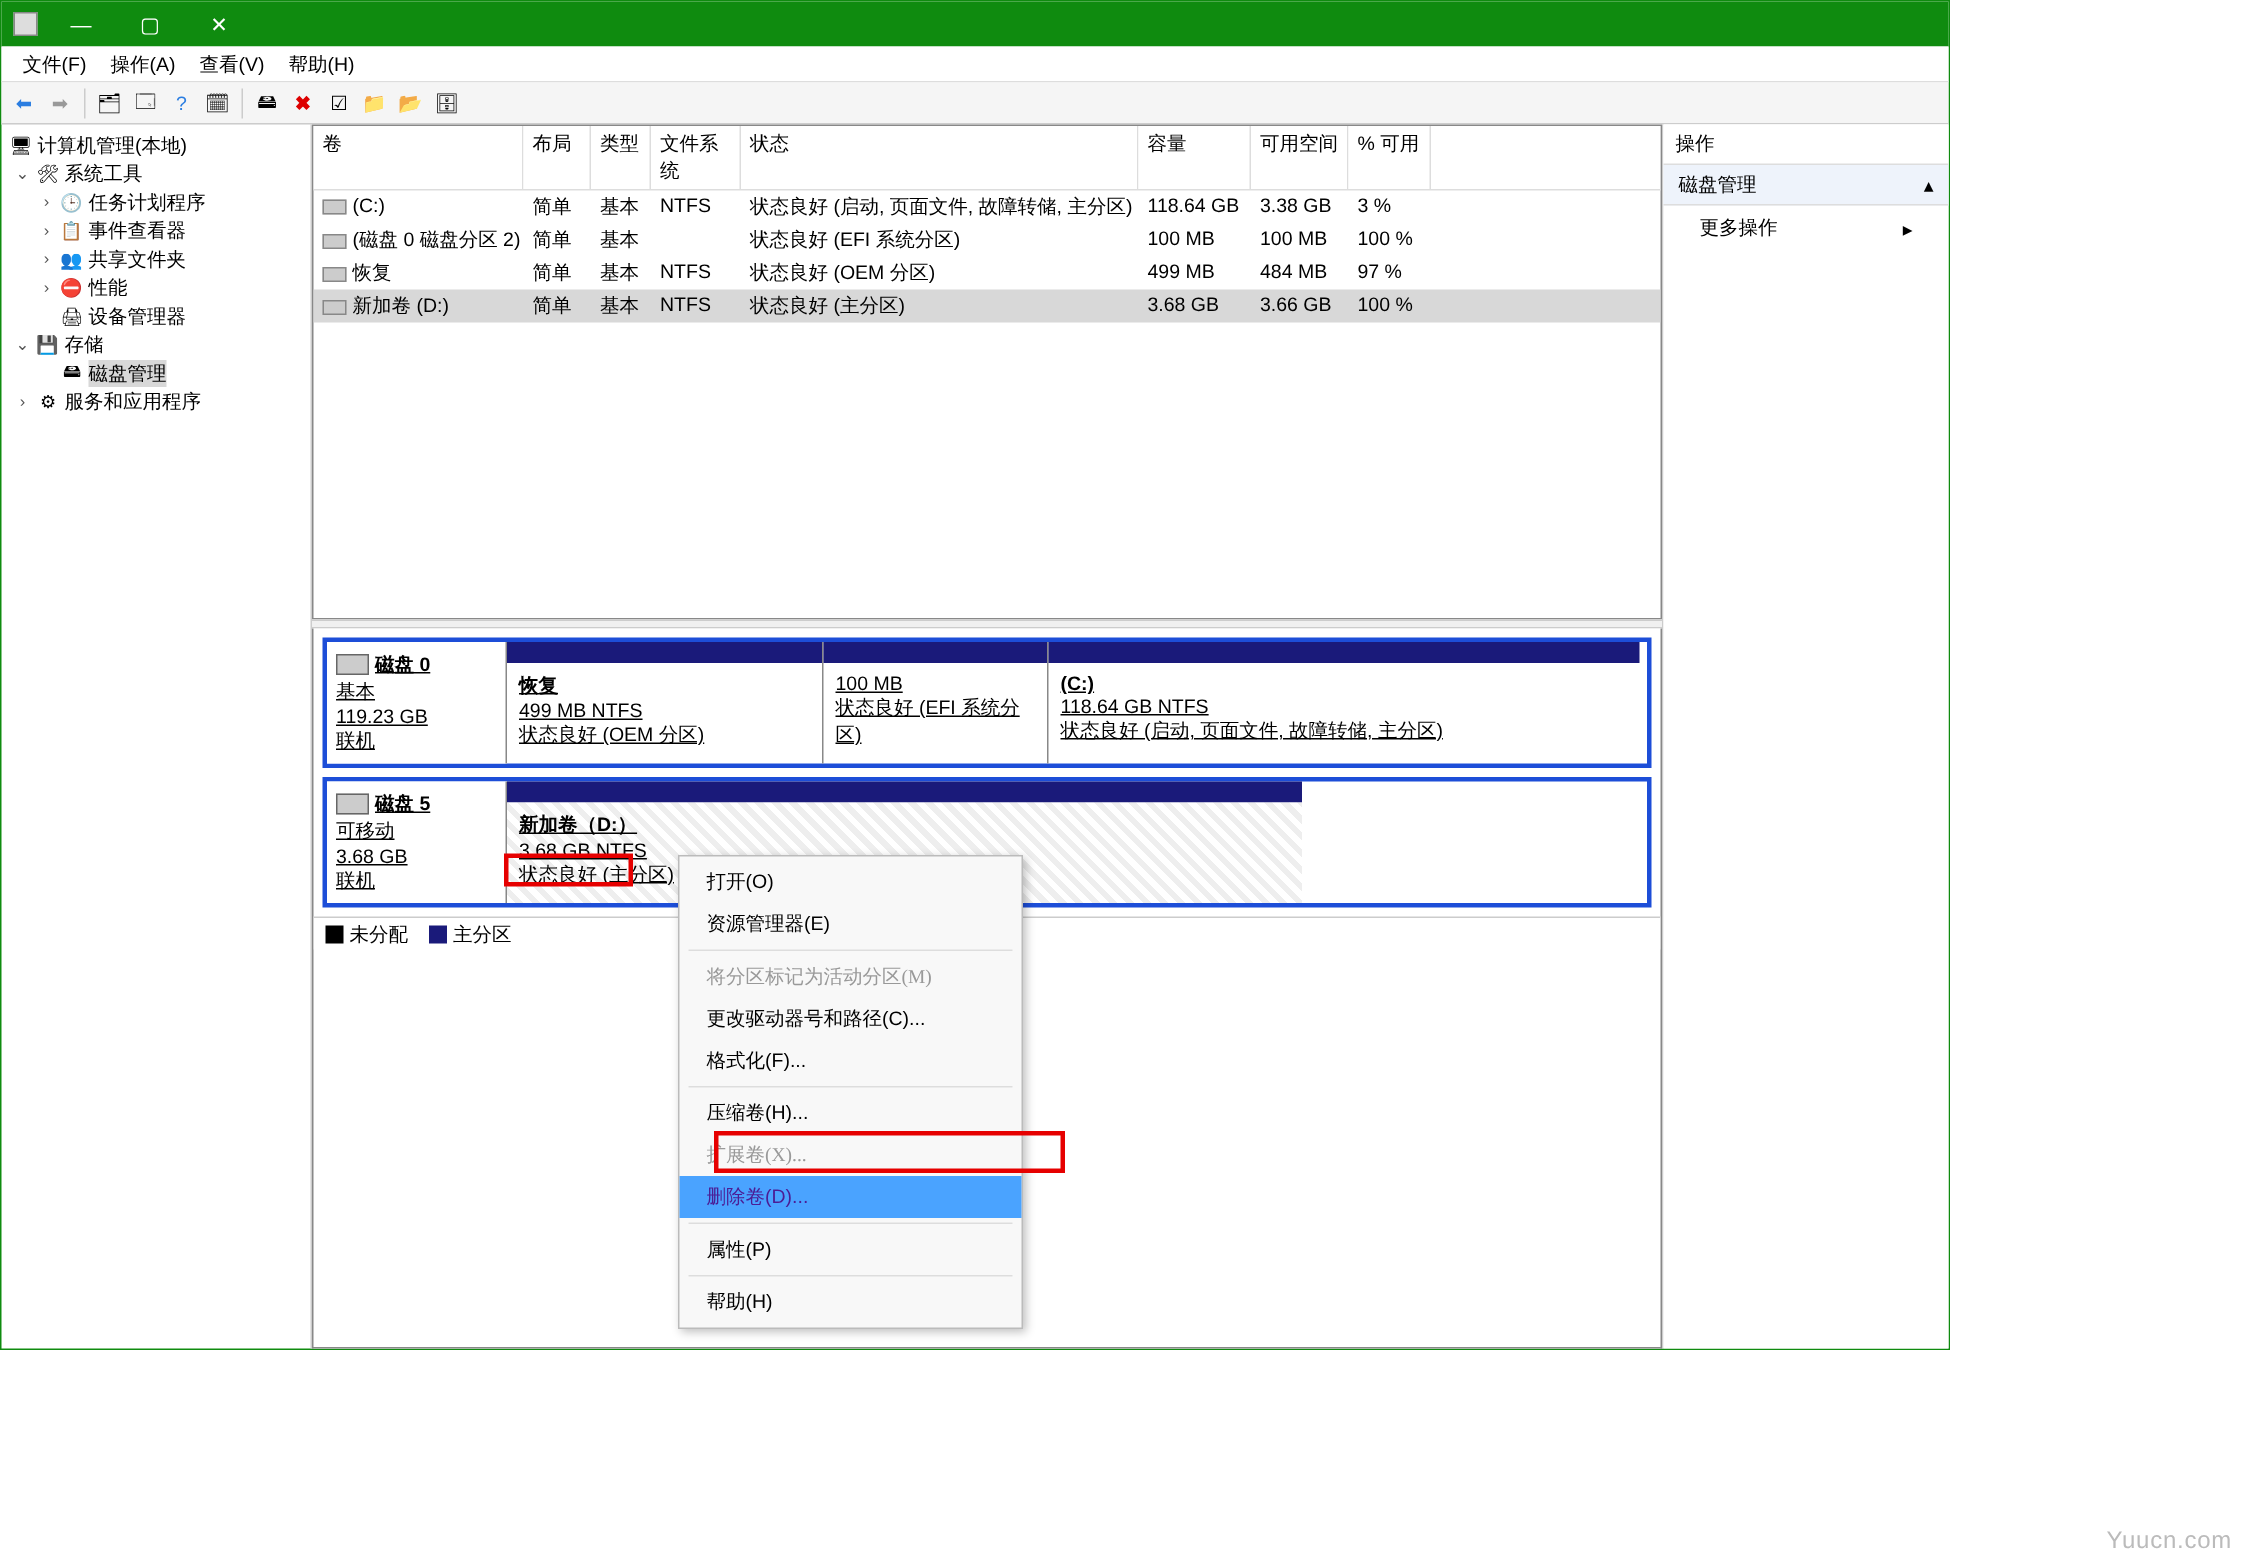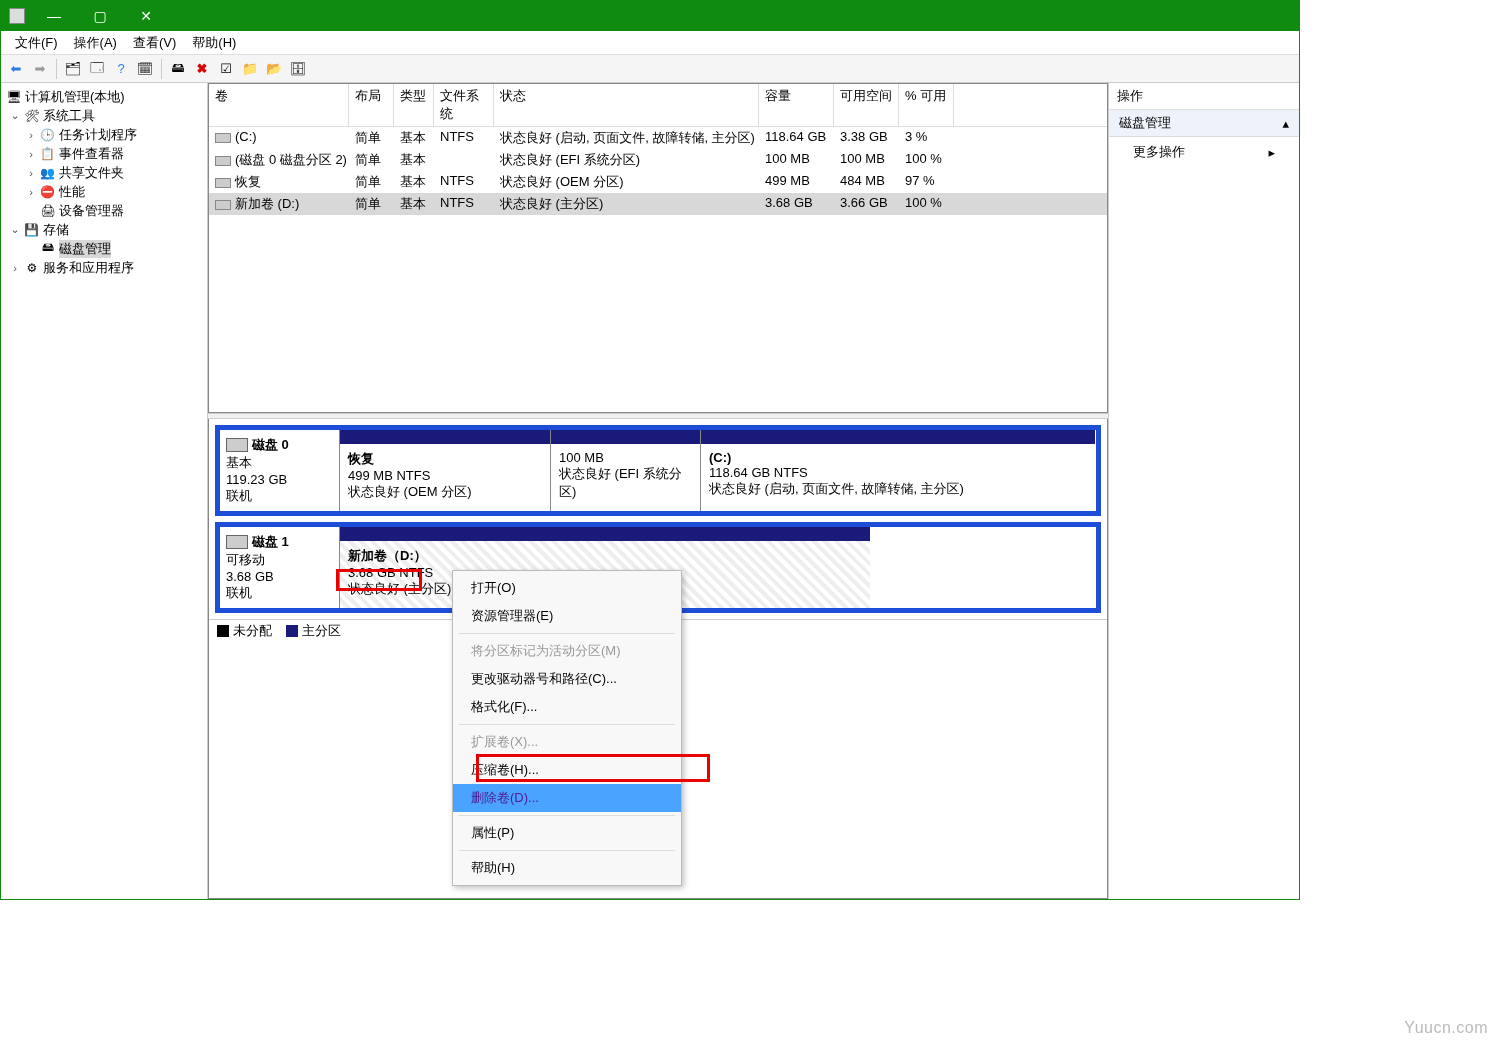--- a/index.html
+++ b/index.html
@@ -25,41 +25,41 @@
 .vlist { border:1px solid #888; margin:0; flex:0 0 330px; overflow:hidden; background:#fff; }
 .vhead { display:flex; background:#fff; border-bottom:1px solid #ddd; }
 .vhead .vc { border-right:1px solid #ddd; padding:3px 6px; background:#fff; }
 .vrow { display:flex; padding:1px 0; }
 .vrow .vc { padding:1px 6px; white-space:nowrap; overflow:hidden; }
 .vrow.sel { background:#d8d8d8; }
 .vc0{width:140px}.vc1{width:45px}.vc2{width:40px}.vc3{width:60px}.vc4{width:265px}.vc5{width:75px}.vc6{width:65px}.vc7{width:55px}
 .vc0 .dicon { display:inline-block; width:16px; height:10px; background:#ccc; border:1px solid #888; margin-right:4px; vertical-align:middle; }
 .gsplit { height:6px; background:#f0f0f0; border-top:1px solid #ccc; border-bottom:1px solid #ccc; }
 .graphical { flex:1; overflow:auto; border:1px solid #888; border-top:none; background:#fff; }
-.disk { display:flex; margin:6px; border:5px solid #1d4ed8; }
+.disk { display:flex; margin:6px; border:3px solid #1d4ed8;text-decoration:underline; }
 .diskinfo { width:120px; padding:6px; border-right:1px solid #888; background:#fff; }
 .diskinfo .dn { font-weight:bold; display:flex; align-items:center; }
 .diskinfo .dn::before { content:""; display:inline-block; width:20px; height:12px; background:#ccc; border:1px solid #666; margin-right:4px; }
 .parts { flex:1; display:flex; }
 .part { border-left:1px solid #888; padding:0; display:flex; flex-direction:column; }
 .part:first-child { border-left:none; }
 .part .pbar { height:14px; background:#1a1a7a; }
 .part .pbody { padding:6px 8px; flex:1; }
 .part .pname { font-weight:bold; }
 .part.hatch .pbody { background:repeating-linear-gradient(45deg,#fff,#fff 4px,#eee 4px,#eee 8px); }
 .legend { height:22px; border-top:1px solid #ccc; display:flex; align-items:center; gap:14px; padding:0 8px; background:#fff; }
 .legend .sw { width:12px; height:12px; display:inline-block; margin-right:4px; vertical-align:middle; }
 .actions { width:190px; background:#fff; }
 .actions .ahead { background:#fff; padding:4px 8px; font-weight:normal; border-bottom:1px solid #ddd; }
 .actions .asec { background:#eef3fb; padding:4px 10px; border-bottom:1px solid #ddd; display:flex; justify-content:space-between; align-items:center; }
 .actions .aitem { padding:6px 24px; display:flex; justify-content:space-between; align-items:center; }
 .highlight-box { border:3px solid #e60000; position:absolute; pointer-events:none; z-index:50; }
 .ctxmenu { position:absolute; background:#f8f8f8; border:1px solid #bbb; box-shadow:2px 2px 6px rgba(0,0,0,.25); padding:3px 0; width:230px; z-index:40; }
 .ctxmenu .ci { padding:5px 18px; }
-.ctxmenu .ci.disabled { color:#999; }
+.ctxmenu .ci.disabled { color:#999;font-family:Liberation Serif, serif; }
 .ctxmenu .ci.hl { background:#4aa3ff; color:#4c1d95; }
 .ctxmenu .csep { height:1px; background:#ddd; margin:3px 6px; }
 .watermark { position:absolute; right:12px; bottom:6px; color:#bbb; font-size:16px; letter-spacing:.5px; }
 </style>
 </head>
 <body>
 
 <div class="window">
   <div class="titlebar">
     <span class="ticon"></span>
@@ -232,21 +232,21 @@
                   <div class="pbody">
                     <div class="pname">(C:)</div>
                     <div>118.64 GB NTFS</div>
                     <div>状态良好 (启动, 页面文件, 故障转储, 主分区)</div>
                   </div>
                 </div>
               </div>
             </div>
             <div class="disk">
               <div class="diskinfo">
-                <div class="dn">磁盘 1</div>
+                <div class="dn">磁盘 5</div>
                 <div>可移动</div>
                 <div>3.68 GB</div>
                 <div>联机</div>
               </div>
               <div class="parts">
                 <div class="part hatch" style="width: 530px;">
                   <div class="pbar"></div>
                   <div class="pbody">
                     <div class="pname">新加卷（D:）</div>
                     <div>3.68 GB NTFS</div>
@@ -278,22 +278,22 @@
 </div>
 
 <div class="ctxmenu" id="ctx" style="left:452px; top:570px;">
     <div class="ci">打开(O)</div>
     <div class="ci">资源管理器(E)</div>
     <div class="csep"></div>
     <div class="ci disabled">将分区标记为活动分区(M)</div>
     <div class="ci">更改驱动器号和路径(C)...</div>
     <div class="ci">格式化(F)...</div>
     <div class="csep"></div>
+    <div class="ci">压缩卷(H)...</div>
     <div class="ci disabled">扩展卷(X)...</div>
-    <div class="ci">压缩卷(H)...</div>
     <div class="ci hl">删除卷(D)...</div>
     <div class="csep"></div>
     <div class="ci">属性(P)</div>
     <div class="csep"></div>
     <div class="ci">帮助(H)</div>
   </div>
 
 <div class="highlight-box" style="left:336px; top:569px; width:86px; height:22px;"></div>
 <div class="highlight-box" style="left:476px; top:754px; width:234px; height:28px;"></div>
 

